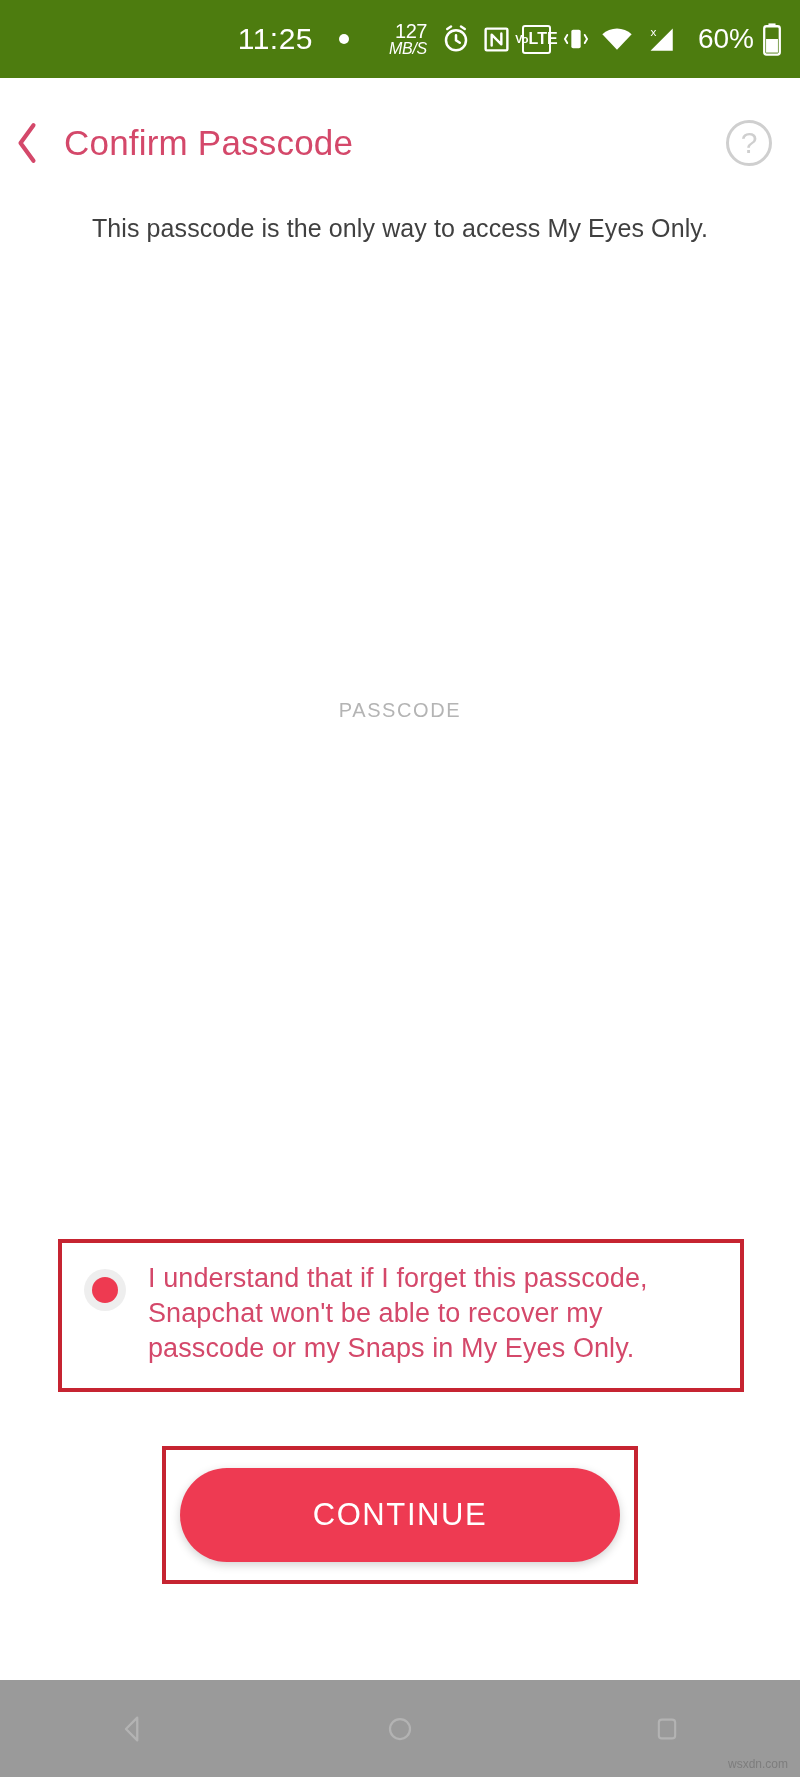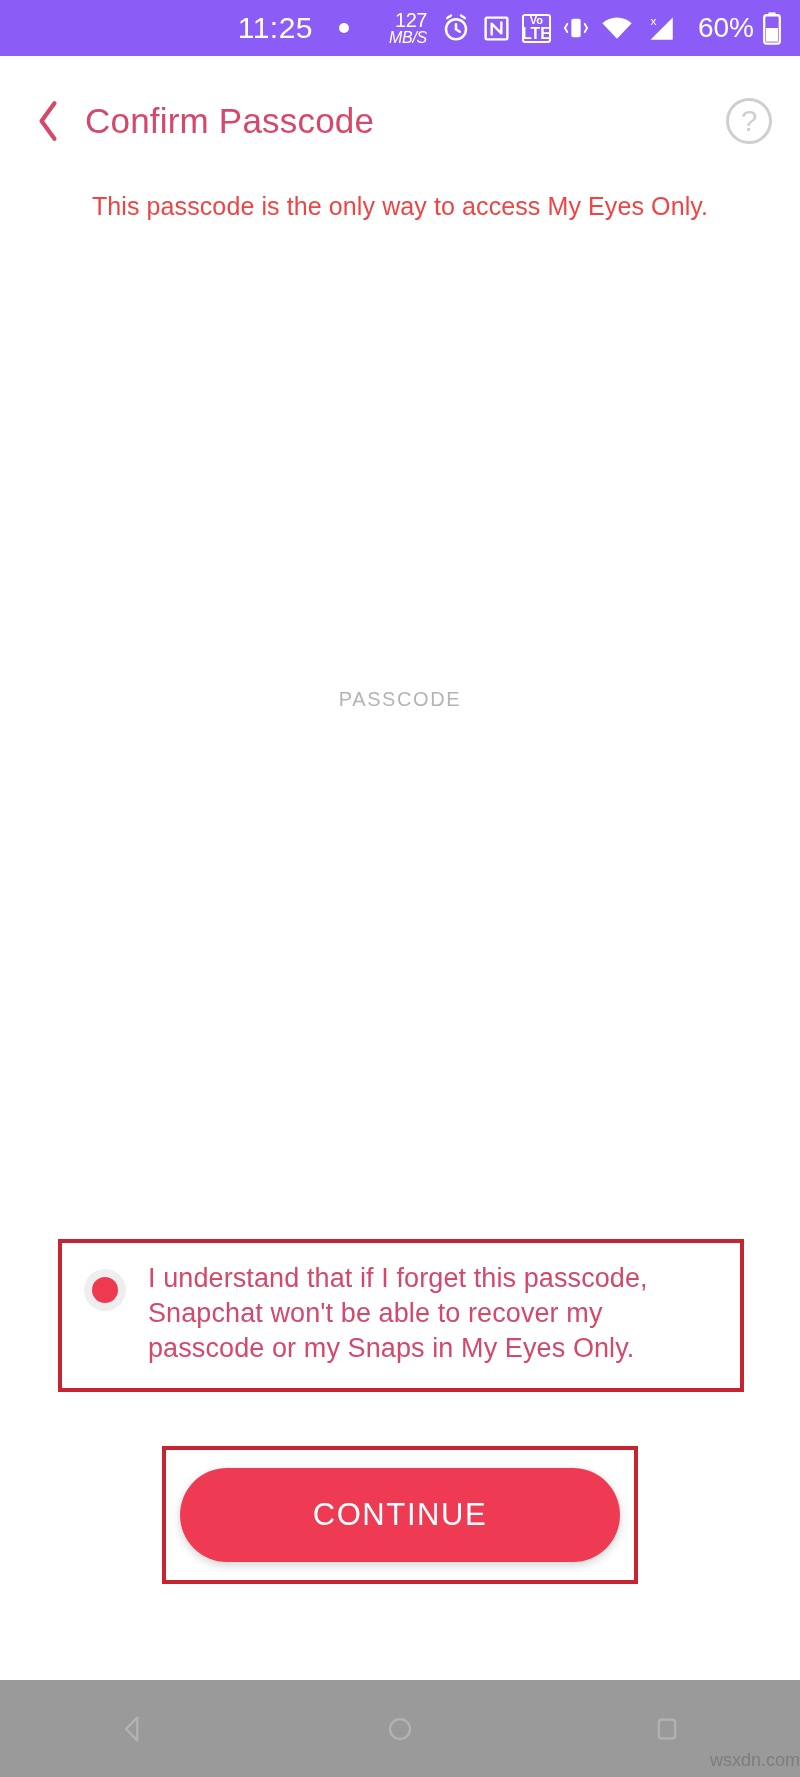--- a/index.html
+++ b/index.html
@@ -19,22 +19,22 @@
     position: relative;
     width: 800px;
     height: 1777px;
     background: #ffffff;
     display: flex;
     flex-direction: column;
   }
 
   
   .status-bar {
-    height: 56px;
-    background: #8b5cf6;
+    height: 78px;
+    background: #4d7c0f;
     display: flex;
     align-items: center;
     justify-content: flex-end;
     padding: 0 18px 0 0;
     color: #ffffff;
     flex: 0 0 auto;
   }
 
   .status-left-spacer { flex: 1 1 auto; }
 
@@ -67,21 +67,20 @@
     align-items: center;
     justify-content: center;
     margin-right: 11px;
   }
 
   .sb-volte {
     border: 2px solid #fff;
     border-radius: 3px;
     width: 29px; height: 29px;
     display: flex;
-    flex-direction: column;
     align-items: center;
     justify-content: center;
     line-height: 0.95;
     font-weight: bold;
     margin-right: 11px;
   }
   .sb-volte .t { font-size: 11px; }
   .sb-volte .b { font-size: 16px; }
 
   .sb-battery-text {
@@ -95,21 +94,21 @@
     flex: 1 1 auto;
     position: relative;
     background: #ffffff;
     display: flex;
     flex-direction: column;
   }
 
   .header {
     display: flex;
     align-items: center;
-    padding: 34px 28px 0 31px;
+    padding: 34px 28px 0 10px;
     position: relative;
     height: 96px;
   }
 
   .back-chevron {
     width: 34px;
     height: 40px;
     display: flex;
     align-items: center;
     justify-content: center;
@@ -137,21 +136,21 @@
     align-items: center;
     justify-content: center;
     font-size: 30px;
     font-weight: 400;
     cursor: pointer;
     flex: 0 0 auto;
   }
 
   .subtitle {
     text-align: center;
-    color: #ef4444;
+    color: #404040;
     font-size: 25px;
     margin-top: 40px;
     padding: 0 40px;
     letter-spacing: 0.1px;
   }
 
   
   .passcode-area {
     flex: 1 1 auto;
     display: flex;
@@ -245,24 +244,24 @@
     width: 90px;
     height: 60px;
     display: flex;
     align-items: center;
     justify-content: center;
     cursor: pointer;
   }
 
   .watermark {
     position: absolute;
-    right: 0;
+    right: 12px;
     bottom: 6px;
     color: #7d7d7d;
-    font-size: 18px;
+    font-size: 12px;
     font-family: "Liberation Sans", sans-serif;
   }
 </style>
 </head>
 <body>
 
 <div class="phone">
 
   <div class="status-bar">
     <div class="status-left-spacer"></div>

